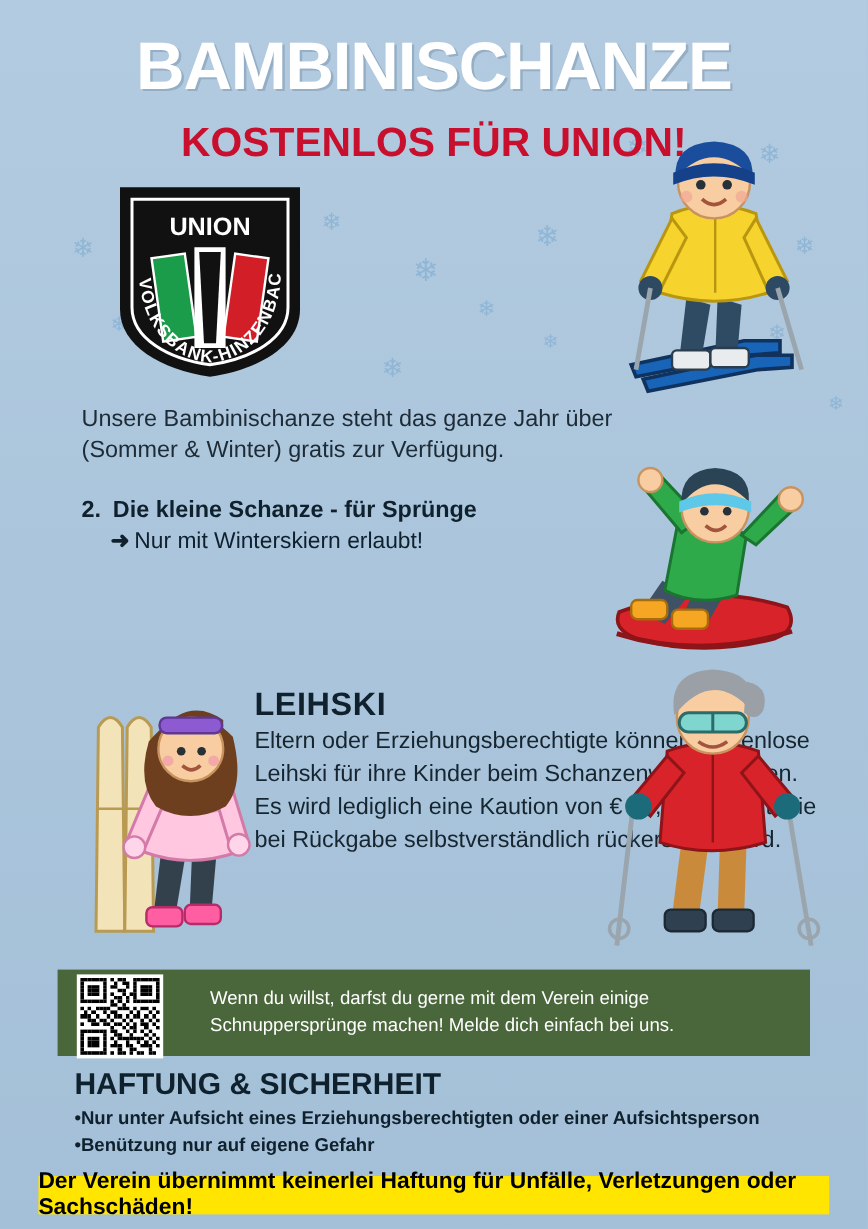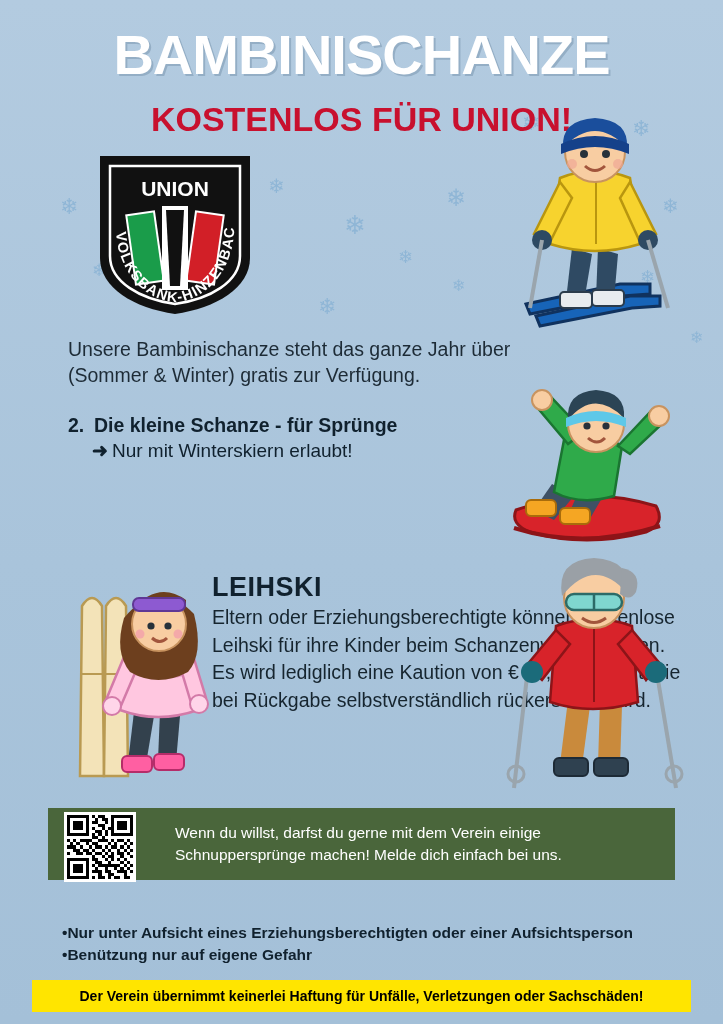--- a/index.html
+++ b/index.html
@@ -171,21 +171,21 @@
     top: 980px;
     width: 659px;
     height: 32px;
     background: #ffe500;
     display: flex;
     align-items: center;
     justify-content: center;
   }
   .yellow-band span {
     color: #000000;
-    font-size: 14px;
+    font-size: 19px;
     font-weight: bold;
   }
   
   .fig { position: absolute; }
 </style>
 </head>
 <body>
 
 <div class="poster">
 
@@ -797,20 +797,21 @@
         <i class="b"></i>
         <i class="b"></i>
         <i></i>
         <i class="b"></i>
         <i class="b"></i>
         <i></i>
     </div>
   </div>
   <div class="band-text">Wenn du willst, darfst du gerne mit dem Verein einige Schnuppersprünge machen! Melde dich einfach bei uns.</div>
 
+  <div class="haftung-title">HAFTUNG &amp; SICHERHEIT</div>
   <div class="haftung-list">
     <div>•Nur unter Aufsicht eines Erziehungsberechtigten oder einer Aufsichtsperson</div>
     <div>•Benützung nur auf eigene Gefahr</div>
   </div>
 
   <div class="yellow-band">
     <span>Der Verein übernimmt keinerlei Haftung für Unfälle, Verletzungen oder Sachschäden!</span>
   </div>
 
 </div>

